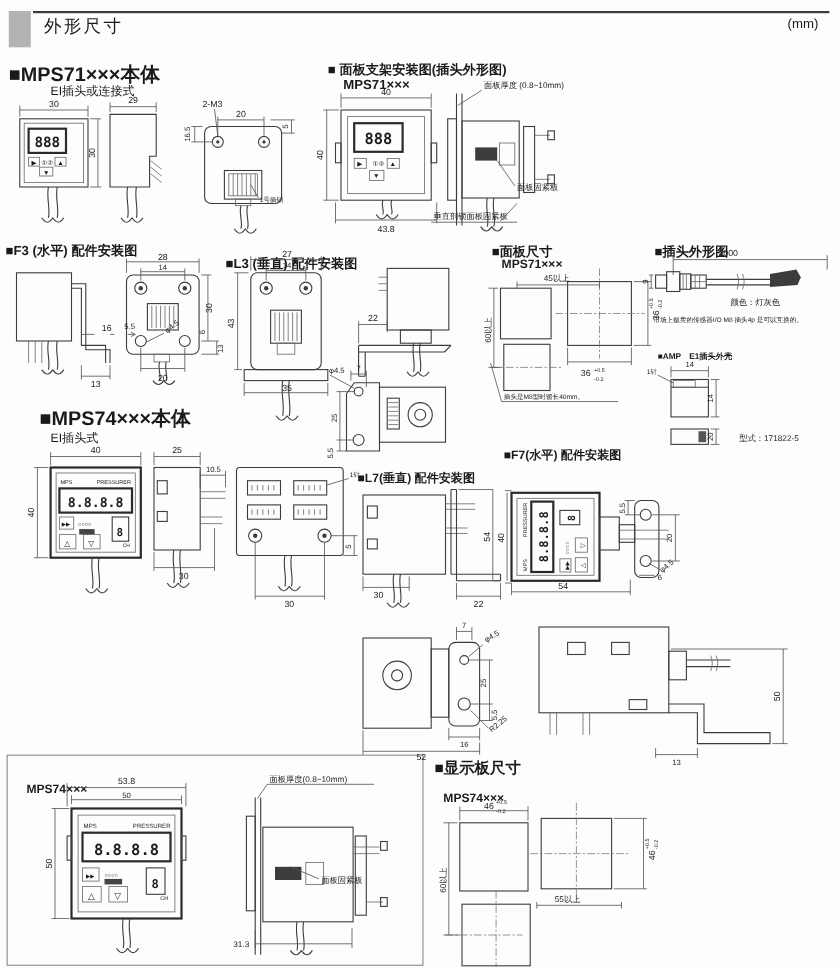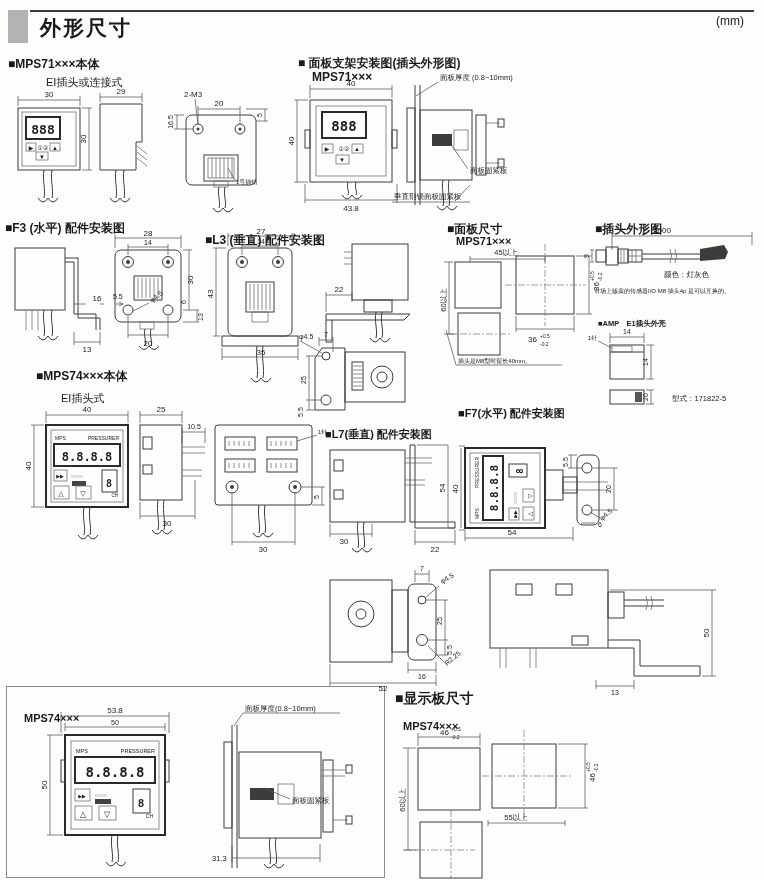--- a/index.html
+++ b/index.html
@@ -1,24 +1,24 @@
 <!DOCTYPE html>
 <html><head>
 <meta charset="utf-8">
 <style>
   html,body{margin:0;padding:0;background:#fff;}
   #page{position:relative;width:764px;height:880px;background:#fdfdfc;overflow:hidden;
         font-family:"Liberation Sans",sans-serif;color:#1a1a1a;}
   .abs{position:absolute;}
   .rule{background:#3a3a3a;height:2px;}
   .grayblk{background:#b3b3b3;}
-  .h1{font-size:21px;font-weight:bold;letter-spacing:2px;}
+  .h1{font-size:16px;font-weight:normal;letter-spacing:2px;}
   .unit{font-size:12px;}
   .st{font-weight:bold;font-size:12px;white-space:nowrap;}
-  .st-lg{font-weight:bold;font-size:12px;white-space:nowrap;}
+  .st-lg{font-weight:bold;font-size:18px;white-space:nowrap;}
   .st-xl{font-weight:bold;font-size:15px;white-space:nowrap;}
   .sub{font-size:11px;white-space:nowrap;margin-left:24px;}
   .model{font-weight:bold;font-size:11px;white-space:nowrap;}
   .box{border:1px solid #8a8a8a;}
   svg{position:absolute;left:0;top:0;}
   .ln{stroke:#3c3c3c;stroke-width:1;fill:none;}
   .ln2{stroke:#2a2a2a;stroke-width:2;fill:none;}
   .thin{stroke:#6a6a6a;stroke-width:.75;fill:none;}
   .dl{stroke:#555;stroke-width:.75;fill:none;}
   .cl{stroke:#777;stroke-width:.7;fill:none;stroke-dasharray:7 2 2 2;}
@@ -47,21 +47,21 @@
   <div class="abs st-lg" style="left:8px;top:56px;">■MPS71×××本体</div>
   <div class="abs sub" style="left:22px;top:75px;">EI插头或连接式</div>
   <div class="abs st" style="left:298px;top:55px;">■ 面板支架安装图(插头外形图)</div>
   <div class="abs model" style="left:312px;top:70px;font-size:12px;">MPS71×××</div>
   <div class="abs st" style="left:5px;top:220px;">■F3 (水平) 配件安装图</div>
   <div class="abs st" style="left:205px;top:232px;">■L3 (垂直) 配件安装图</div>
   <div class="abs st" style="left:447px;top:221px;">■面板尺寸</div>
   <div class="abs model" style="left:456px;top:235px;">MPS71×××</div>
   <div class="abs st" style="left:595px;top:221px;">■插头外形图</div>
   <div class="abs st-lg" style="left:8px;top:368px;margin-left:28px;">■MPS74×××本体</div>
-  <div class="abs sub" style="left:37px;top:391px;text-align:right;">EI插头式</div>
+  <div class="abs sub" style="left:22px;top:391px;text-align:right;">EI插头式</div>
   <div class="abs st" style="left:325px;top:427px;font-size:11px;">■L7(垂直) 配件安装图</div>
   <div class="abs st" style="left:458px;top:406px;font-size:11px;">■F7(水平) 配件安装图</div>
   <div class="abs box" style="left:6px;top:686px;width:377px;height:190px;"></div>
   <div class="abs model" style="left:24px;top:712px;">MPS74×××</div>
   <div class="abs st" style="left:395px;top:690px;font-size:14px;">■显示板尺寸</div>
   <div class="abs model" style="left:403px;top:720px;">MPS74×××</div>
 
   <svg width="764" height="880" viewBox="0 0 764 880">
 
     <g>

